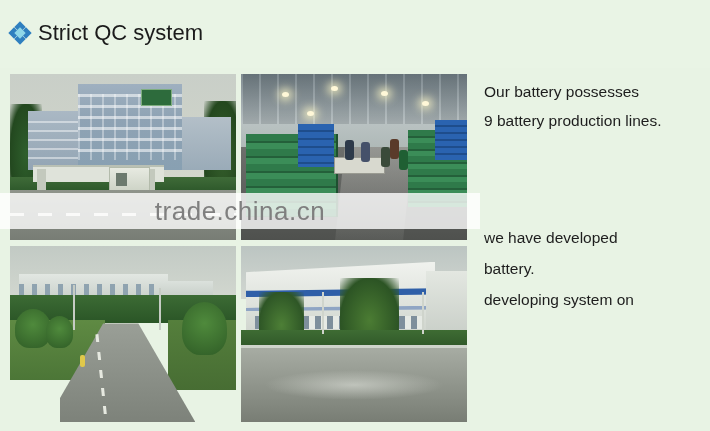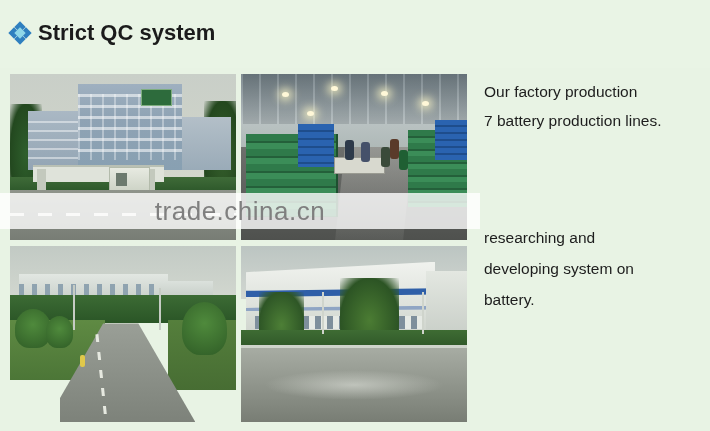--- a/index.html
+++ b/index.html
@@ -31,21 +31,20 @@
     align-items: center;
     gap: 8px;
     white-space: nowrap;
   }
   .hdr-1 { left: 10px; top: 20px; }
   .hdr-2 { left: 280px; top: 20px; }
   .hdr-label {
     font-size: 22px;
     color: #1b1b1b;
     font-family: "Liberation Sans", sans-serif;
-    font-weight: bold;
   }
   .diamond-icon {
     position: relative;
     width: 20px;
     height: 20px;
     flex: 0 0 20px;
   }
   .diamond-icon span {
     position: absolute;
     background: #2f7fbf;
@@ -459,23 +458,23 @@
     <div class="curb"></div>
     <div class="road"></div>
     <div class="pole pole1"></div>
     <div class="pole pole2"></div>
   </div>
 
   <div class="watermark-band"></div>
   <div class="watermark-text">trade.china.cn</div>
 
   <div class="text-col">
-    <p>Our factory production</p>
-    <p>7 battery production lines.</p>
+    <p>Our battery possesses</p>
+    <p>9 battery production lines.</p>
   </div>
 
   <div class="text-block-2">
-    <p>researching and</p>
+    <p>we have developed</p>
+    <p>battery.</p>
     <p>developing system on</p>
-    <p>battery.</p>
   </div>
 
 </div>
 
 </body></html>

